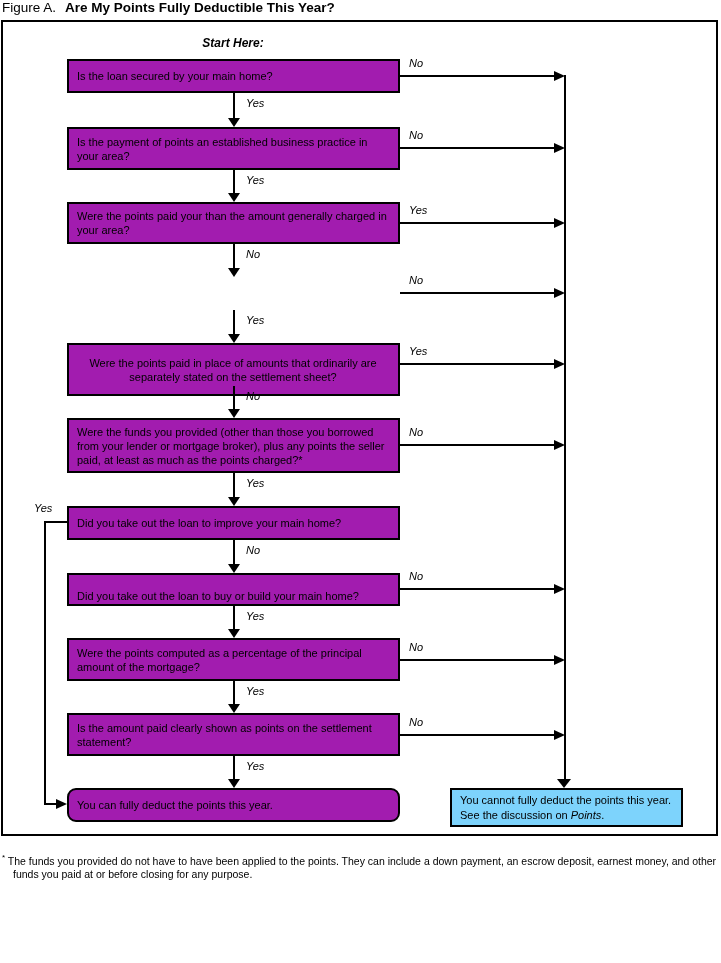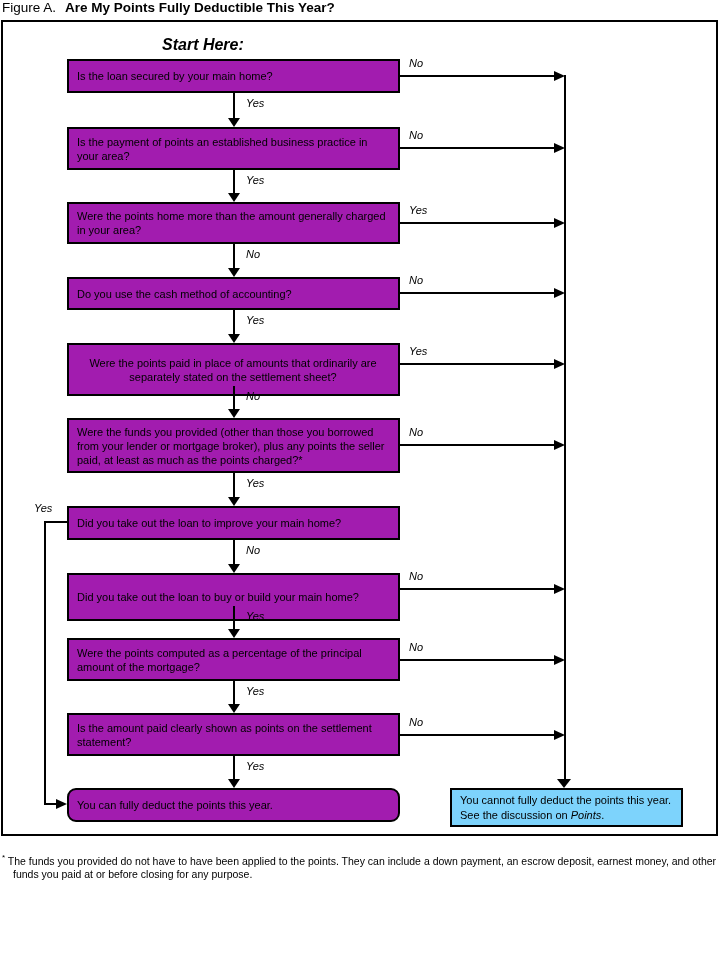--- a/index.html
+++ b/index.html
@@ -8,22 +8,22 @@
     font-family:"Liberation Sans", sans-serif;
   }
   .title { position:absolute; left:2px; top:0px; font-size:13.5px; white-space:nowrap; }
   .title-prefix { font-weight:normal; }
   .title-main { font-weight:bold; margin-left:9px; }
   .frame {
     position:absolute; left:1px; top:20px; width:717px; height:816px;
     border:2px solid #000; box-sizing:border-box;
   }
   .start-label {
-    position:absolute; left:160px; top:34px; width:142px; text-align:left;
-    font-weight:bold; font-style:italic; font-size:16px;
+    position:absolute; left:160px; top:34px; width:142px; text-align:center;
+    font-weight:bold; font-style:italic; font-size:12px;
   }
   .qbox {
     position:absolute; left:65px; width:333px; border:2px solid #000; background:#a21caf;
     box-sizing:border-box; display:flex; align-items:center;
     padding:1px 9px 1px 8px; font-size:11px; line-height:14px;
   }
   .rbox {
     position:absolute; border:2px solid #000; background:#7dd3fc; box-sizing:border-box;
     display:flex; align-items:center; padding:1px 8px; font-size:11px; line-height:14.5px;
   }
@@ -54,35 +54,32 @@
 
   <div class="start-label" style="left:159px; top:14px; position:absolute;">Start Here:</div>
 
   <div class="qbox" style="top:37px;height:34px;left:64px;">
       <span>Is the loan secured by your main home?</span>
     </div>
   <div class="qbox" style="top:105px;height:43px;left:64px;">
       <span>Is the payment of points an established business practice in your area?</span>
     </div>
   <div class="qbox" style="top:180px;height:42px;left:64px;">
-      <span>Were the points home more than the amount generally charged in your area?</span>
-    </div>
-  <div class="qbox" style="top:255px;height:33px;left:64px;">
-      <span>Do you use the cash method of accounting?</span>
+      <span>Were the points paid your than the amount generally charged in your area?</span>
     </div>
   <div class="qbox" style="top:321px;height:53px;left:64px;text-align:center;">
       <span>Were the points paid in place of amounts that ordinarily are separately stated on the settlement sheet?</span>
     </div>
   <div class="qbox" style="top:396px;height:55px;left:64px;align-items:center;">
       <span>Were the funds you provided (other than those you borrowed from your lender or mortgage broker), plus any points the seller paid, at least as much as the points charged?*</span>
     </div>
   <div class="qbox" style="top:484px;height:34px;left:64px;">
       <span>Did you take out the loan to improve your main home?</span>
     </div>
-  <div class="qbox" style="top:551px;height:48px;left:64px;">
+  <div class="qbox" style="top:551px;height:33px;left:64px;align-items:flex-end;">
       <span>Did you take out the loan to buy or build your main home?</span>
     </div>
   <div class="qbox" style="top:616px;height:43px;left:64px;">
       <span>Were the points computed as a percentage of the principal amount of the mortgage?</span>
     </div>
   <div class="qbox" style="top:691px;height:43px;left:64px;">
       <span>Is the amount paid clearly shown as points on the settlement statement?</span>
     </div>
 
   <div class="qbox" style="top:766px;height:34px;left:64px;border-radius:9px;">

